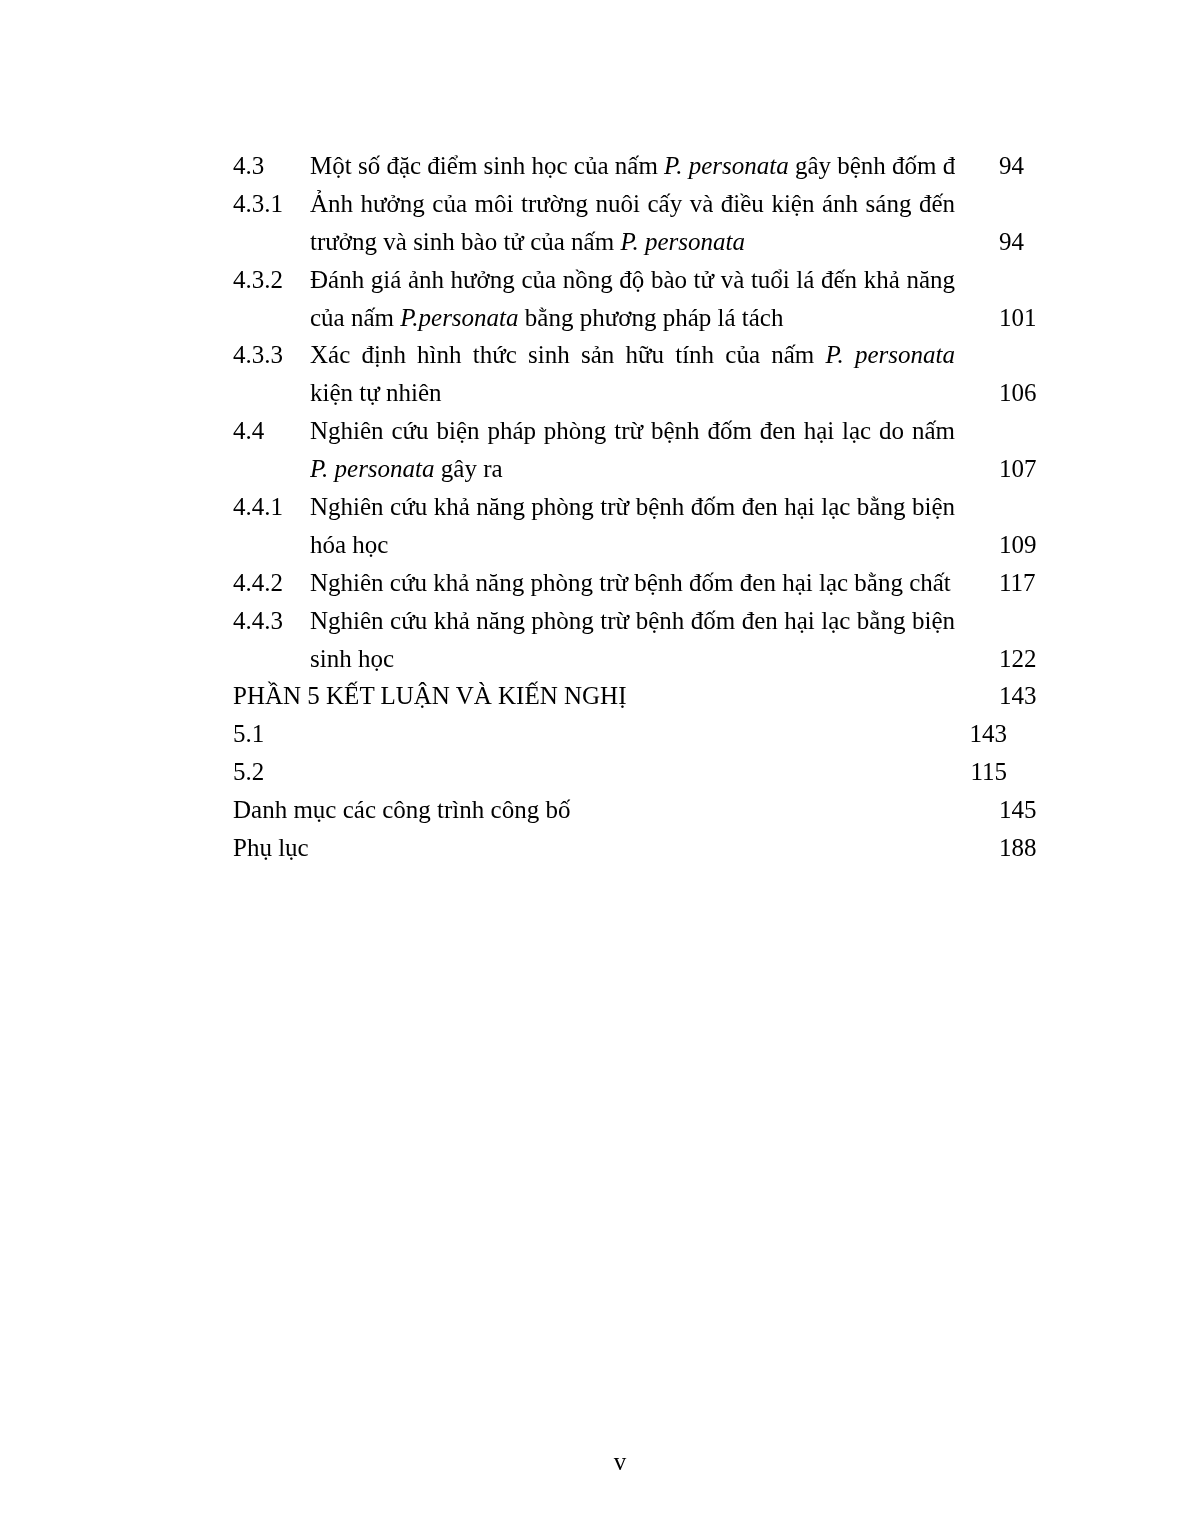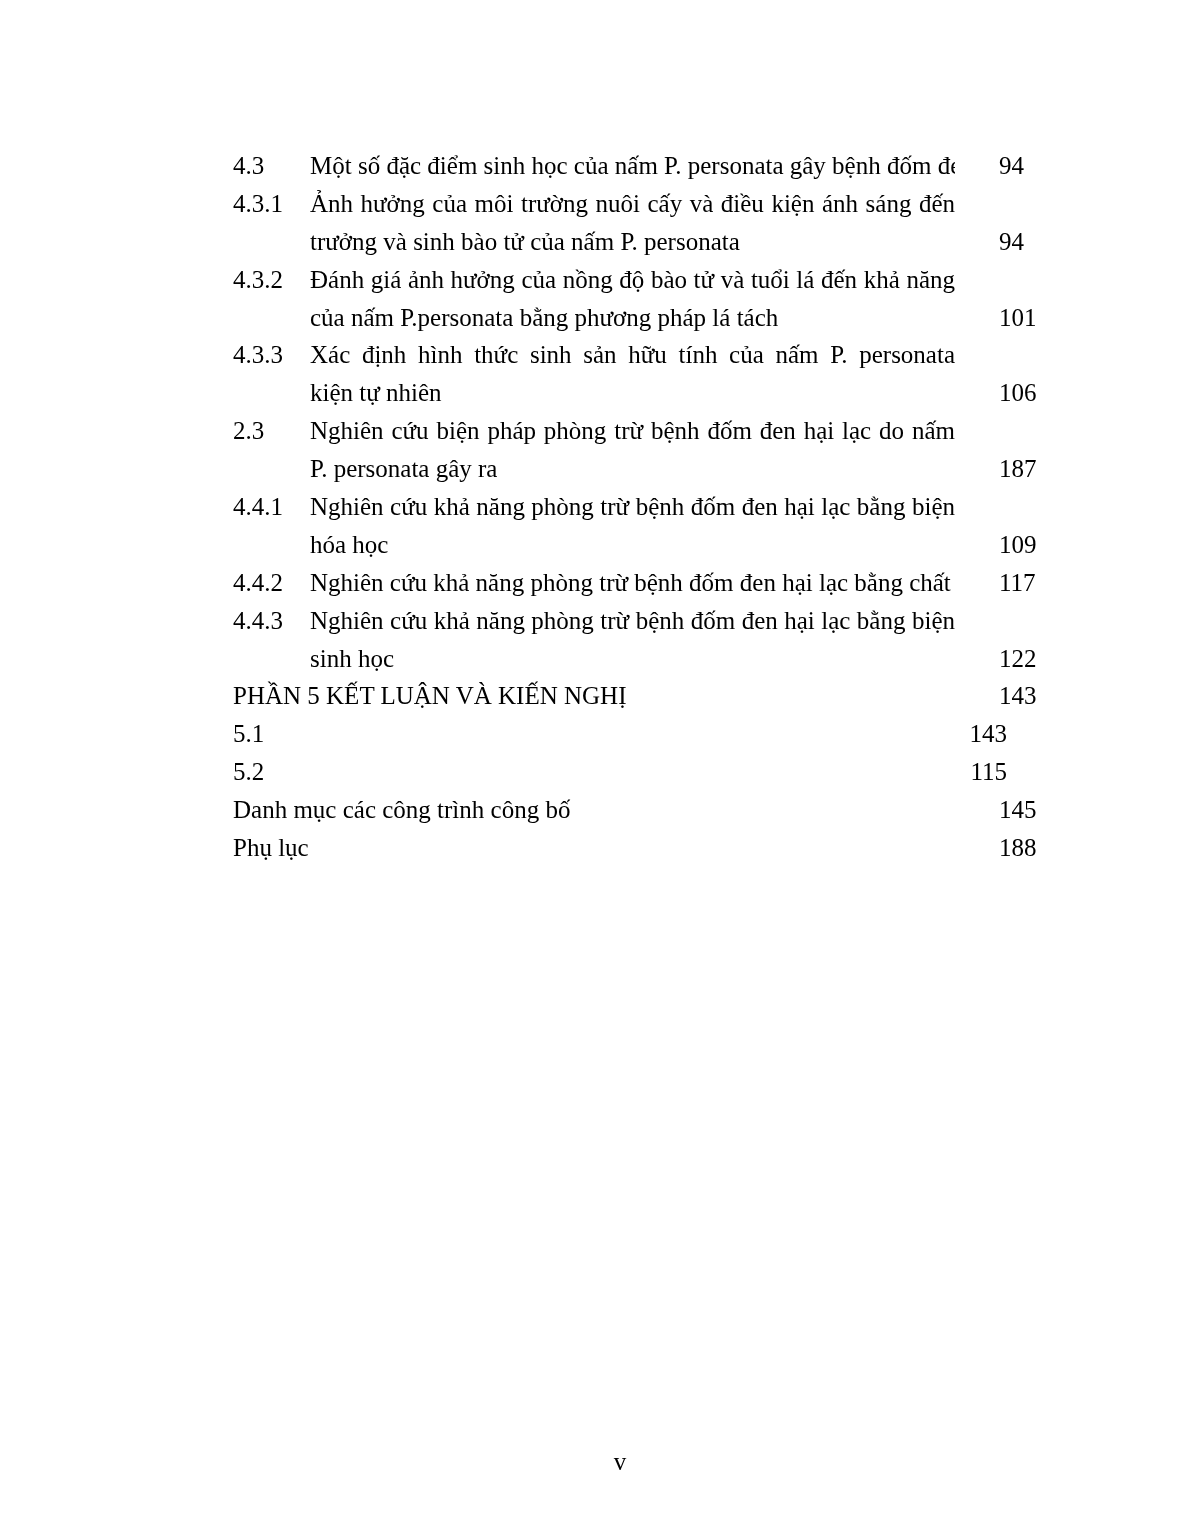--- a/index.html
+++ b/index.html
@@ -47,20 +47,21 @@
     text-align: justify;
     text-align-last: justify;
     height: 37.9px;
   }
   .pageno {
     flex: 1;
     text-align: right;
     margin-left: 44px;
   }
   .it {
+    font-style: italic;
   }
   .footer {
     position: absolute;
     left: 233px;
     top: 1443px;
     width: 774px;
     height: 37.9px;
     line-height: 37.9px;
     text-align: center;
   }
@@ -99,28 +100,28 @@
         <span class="num">4.3.3</span>
         <span class="title justify"><span class="">Xác định hình thức sinh sản hữu tính của nấm </span><span class="it">P. personata</span></span>
         <span class="pageno"></span>
       </div>
       <div class="row">
         <span class="num"></span>
         <span class="title"><span class="">kiện tự nhiên</span></span>
         <span class="pageno">106</span>
       </div>
       <div class="row">
-        <span class="num">2.3</span>
+        <span class="num">4.4</span>
         <span class="title justify"><span class="">Nghiên cứu biện pháp phòng trừ bệnh đốm đen hại lạc do nấm</span></span>
         <span class="pageno"></span>
       </div>
       <div class="row">
         <span class="num"></span>
         <span class="title"><span class="it">P. personata</span><span class=""> gây ra</span></span>
-        <span class="pageno">187</span>
+        <span class="pageno">107</span>
       </div>
       <div class="row">
         <span class="num">4.4.1</span>
         <span class="title justify"><span class="">Nghiên cứu khả năng phòng trừ bệnh đốm đen hại lạc bằng biện pháp</span></span>
         <span class="pageno"></span>
       </div>
       <div class="row">
         <span class="num"></span>
         <span class="title"><span class="">hóa học</span></span>
         <span class="pageno">109</span>

